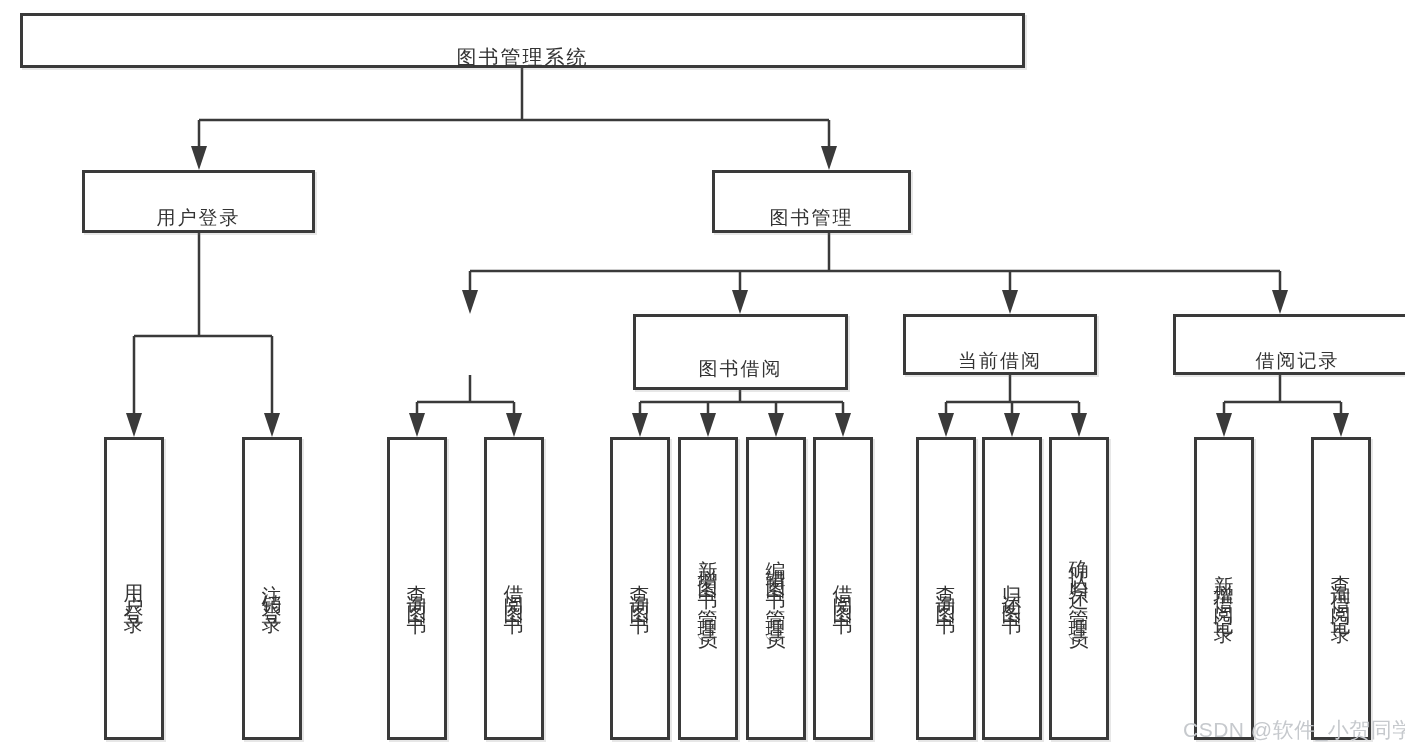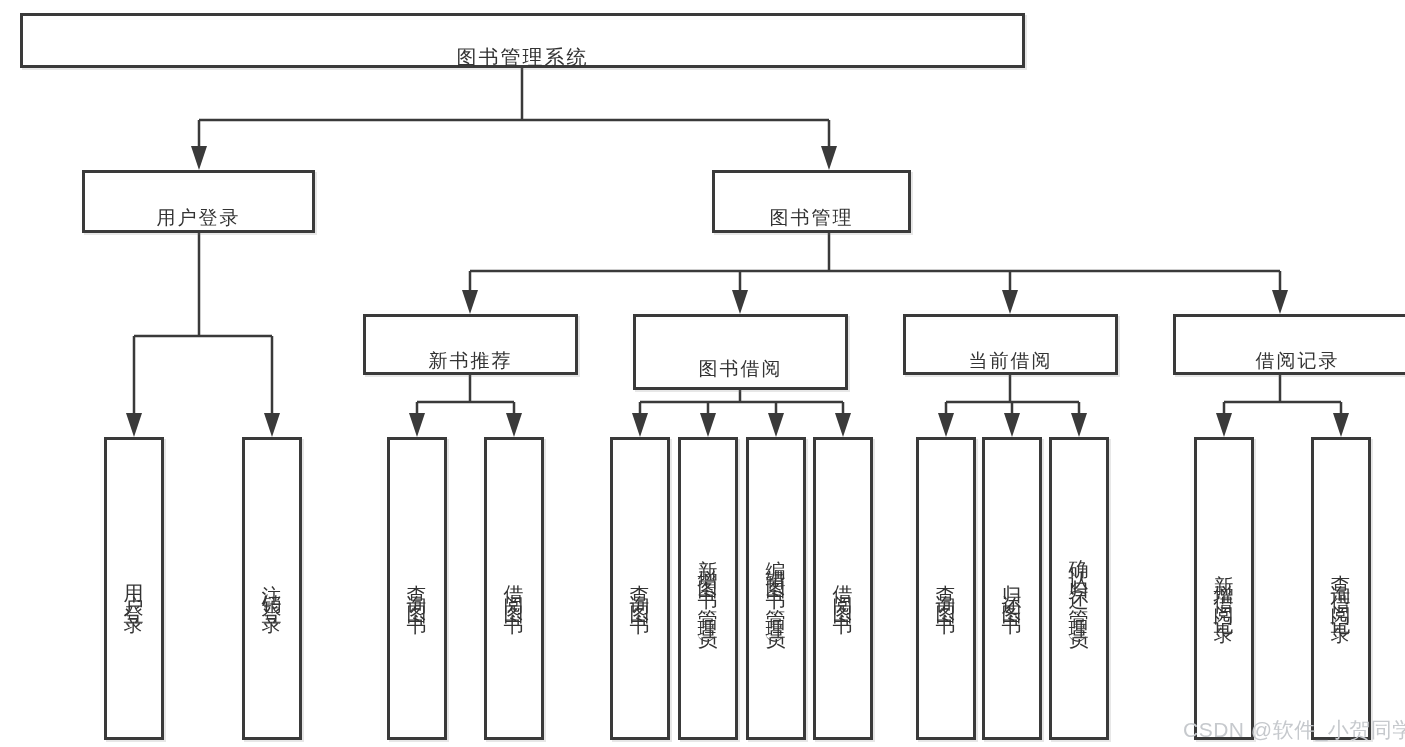--- a/index.html
+++ b/index.html
@@ -96,27 +96,24 @@
     <span>图书管理系统</span>
   </div>
 
   <div class="node h" style="left:82px;top:170px;width:233px;height:63px">
     <span>用户登录</span>
   </div>
   <div class="node h" style="left:712px;top:170px;width:199px;height:63px">
     <span>图书管理</span>
   </div>
 
-  <div class="node h" style="left:363px;top:314px;width:215px;height:61px">
-    <span>新书推荐</span>
-  </div>
   <div class="node h" style="left:633px;top:314px;width:215px;height:76px">
     <span>图书借阅</span>
   </div>
-  <div class="node h" style="left:903px;top:314px;width:215px;height:61px">
+  <div class="node h" style="left:903px;top:314px;width:194px;height:61px">
     <span>当前借阅</span>
   </div>
   <div class="node h" style="left:1173px;top:314px;width:249px;height:61px">
     <span>借阅记录</span>
   </div>
 
   <div class="node v" style="left:104px;top:437px;width:60px;height:303px">
     <span>用户登录</span>
   </div>
   <div class="node v" style="left:242px;top:437px;width:60px;height:303px">

